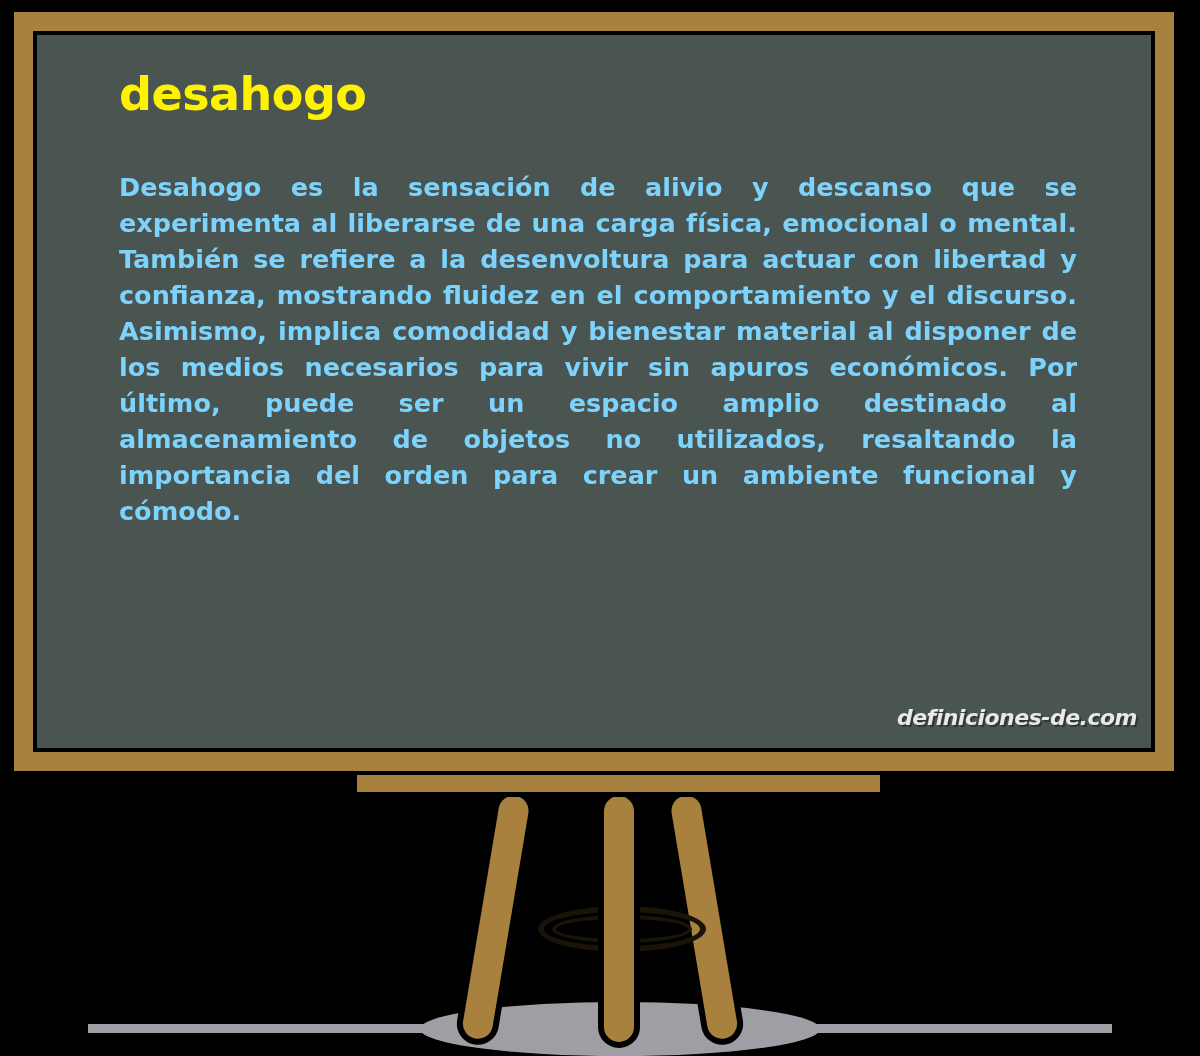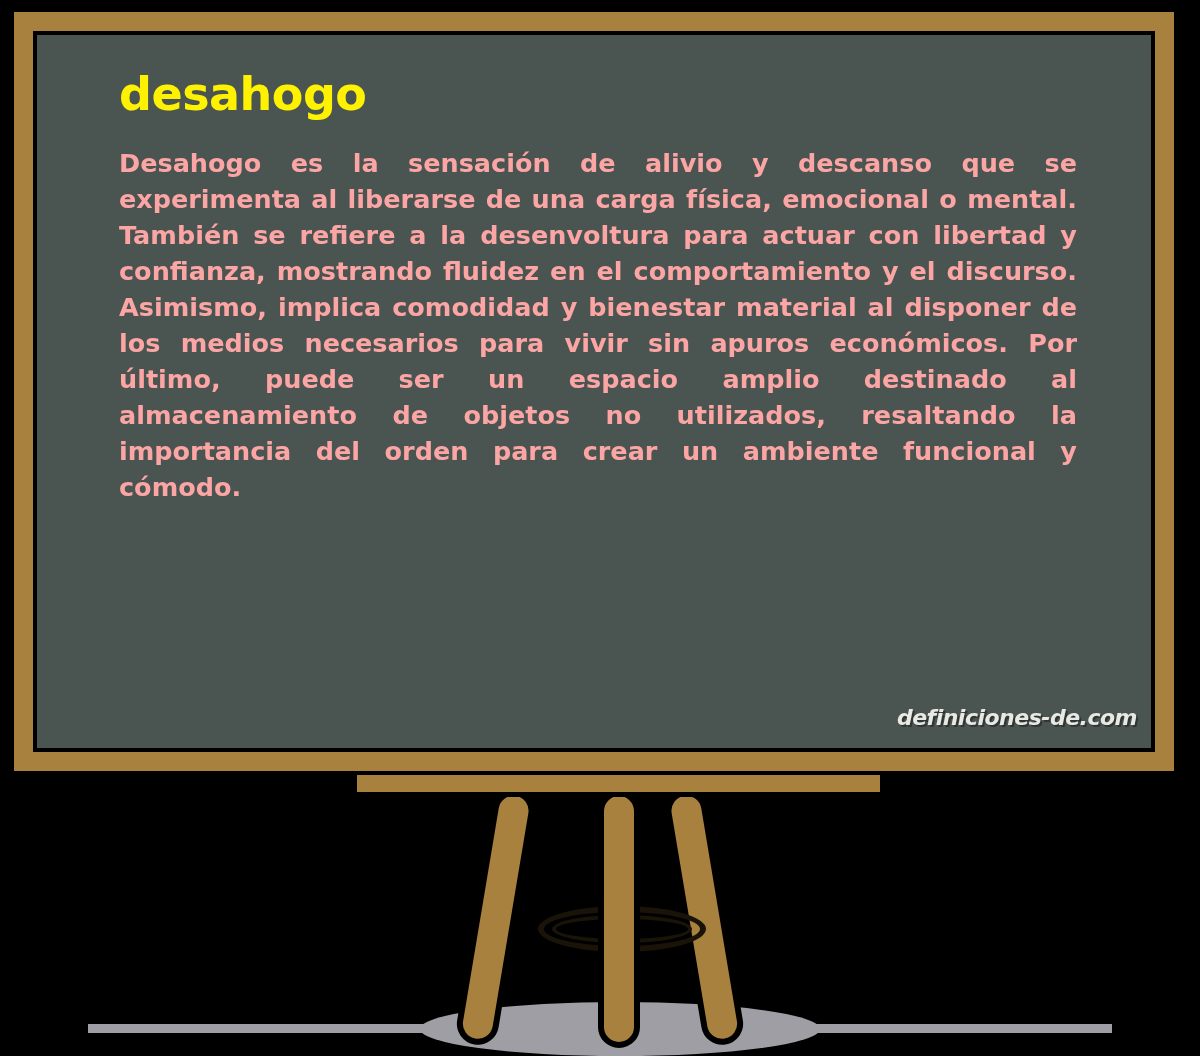--- a/index.html
+++ b/index.html
@@ -136,22 +136,22 @@
     color: #fff200;
     font-family: "DejaVu Sans", sans-serif;
     font-weight: bold;
     font-size: 46px;
     line-height: 1;
     letter-spacing: -0.5px;
   }
 
   
   .definition {
-    margin: 28px 44px 0 52px;
-    color: #fca5a5;
+    margin: 52px 44px 0 52px;
+    color: #7dd3fc;
     font-family: "DejaVu Sans", sans-serif;
     font-weight: bold;
     font-size: 25.5px;
     line-height: 36px;
     text-align: justify;
     word-spacing: 1px;
   }
 
   
   .watermark {

